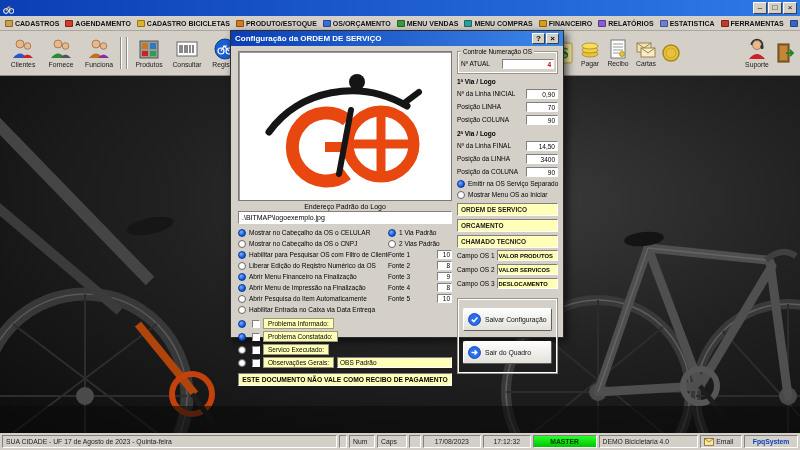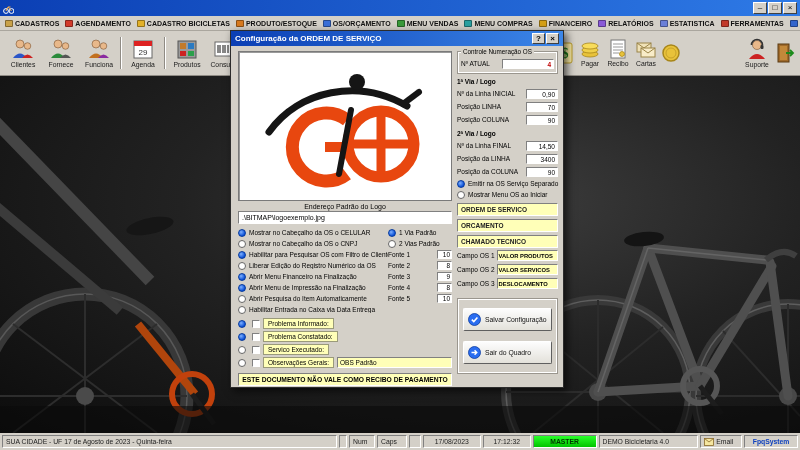--- a/index.html
+++ b/index.html
@@ -31,21 +31,21 @@
   .tb-sep { width:2px; border-left:1px solid #8f8b84; border-right:1px solid #fff; margin:5px 2px; }
   .tb-right { margin-left:auto; display:flex; align-items:stretch; }
   .tb-gap { width:58px; }
 
   
   .bg { position:absolute; top:76px; left:0; width:800px; height:357px;
     background:radial-gradient(ellipse at 62% 35%, #3d3d3d 0%, #222 45%, #0c0c0c 100%); }
   .bg svg { display:block; }
 
   
-  .dialog { position:absolute; left:230px; top:30px; width:334px; height:358px;
+  .dialog { position:absolute; left:230px; top:30px; width:334px; height:308px;
     background:#d4d0c8; border:1px solid #2c2c2c;
     box-shadow:3px 3px 8px rgba(0,0,0,.65); z-index:5; }
   .dlg-title { height:15px; background:linear-gradient(90deg,#0b3fb4,#3c86e8);
     color:#fff; font-size:8px; font-weight:bold; display:flex; align-items:center;
     padding:0 4px; gap:2px; }
   .dlg-title .win-btns { margin-left:auto; }
   .dlg-btn { width:13px; height:11px; background:#d4d0c8; border:1px solid;
     border-color:#fff #404040 #404040 #fff; font-size:8px; line-height:9px;
     text-align:center; color:#000; font-weight:bold; }
 
@@ -207,28 +207,20 @@
   <div class="tb-btn">
     <svg width="24" height="22" viewBox="0 0 24 22">
       <circle cx="9" cy="6" r="4" fill="#e8b88a" stroke="#7a5230" stroke-width=".6"></circle>
       <path d="M2 20 q7 -9 14 0 z" fill="#c2701f"></path>
       <circle cx="16.5" cy="8" r="3.3" fill="#e8b88a" stroke="#7a5230" stroke-width=".6"></circle>
       <path d="M11 20 q5.5 -7 11 0 z" fill="#8a2aa0"></path>
     </svg>
     <span>Funciona</span>
   </div>
   <div class="tb-sep"></div>
-  <div class="tb-btn">
-    <svg width="22" height="22" viewBox="0 0 22 22">
-      <rect x="2" y="3" width="18" height="17" fill="#fff" stroke="#666" stroke-width="1"></rect>
-      <rect x="2" y="3" width="18" height="5" fill="#d22"></rect>
-      <text x="11" y="17" font-size="8" text-anchor="middle" fill="#333" font-family="Liberation Sans, sans-serif">29</text>
-    </svg>
-    <span>Agenda</span>
-  </div>
   <div class="tb-sep"></div>
   <div class="tb-btn">
     <svg width="24" height="22" viewBox="0 0 24 22">
       <rect x="3" y="3" width="18" height="17" fill="#9a9a9a" stroke="#555" stroke-width="1"></rect>
       <rect x="5" y="5" width="6" height="6" fill="#c27a2a"></rect>
       <rect x="13" y="5" width="6" height="6" fill="#2a7ac2"></rect>
       <rect x="5" y="13" width="6" height="5" fill="#c22"></rect>
       <rect x="13" y="13" width="6" height="5" fill="#2aa04a"></rect>
     </svg>
     <span>Produtos</span>

